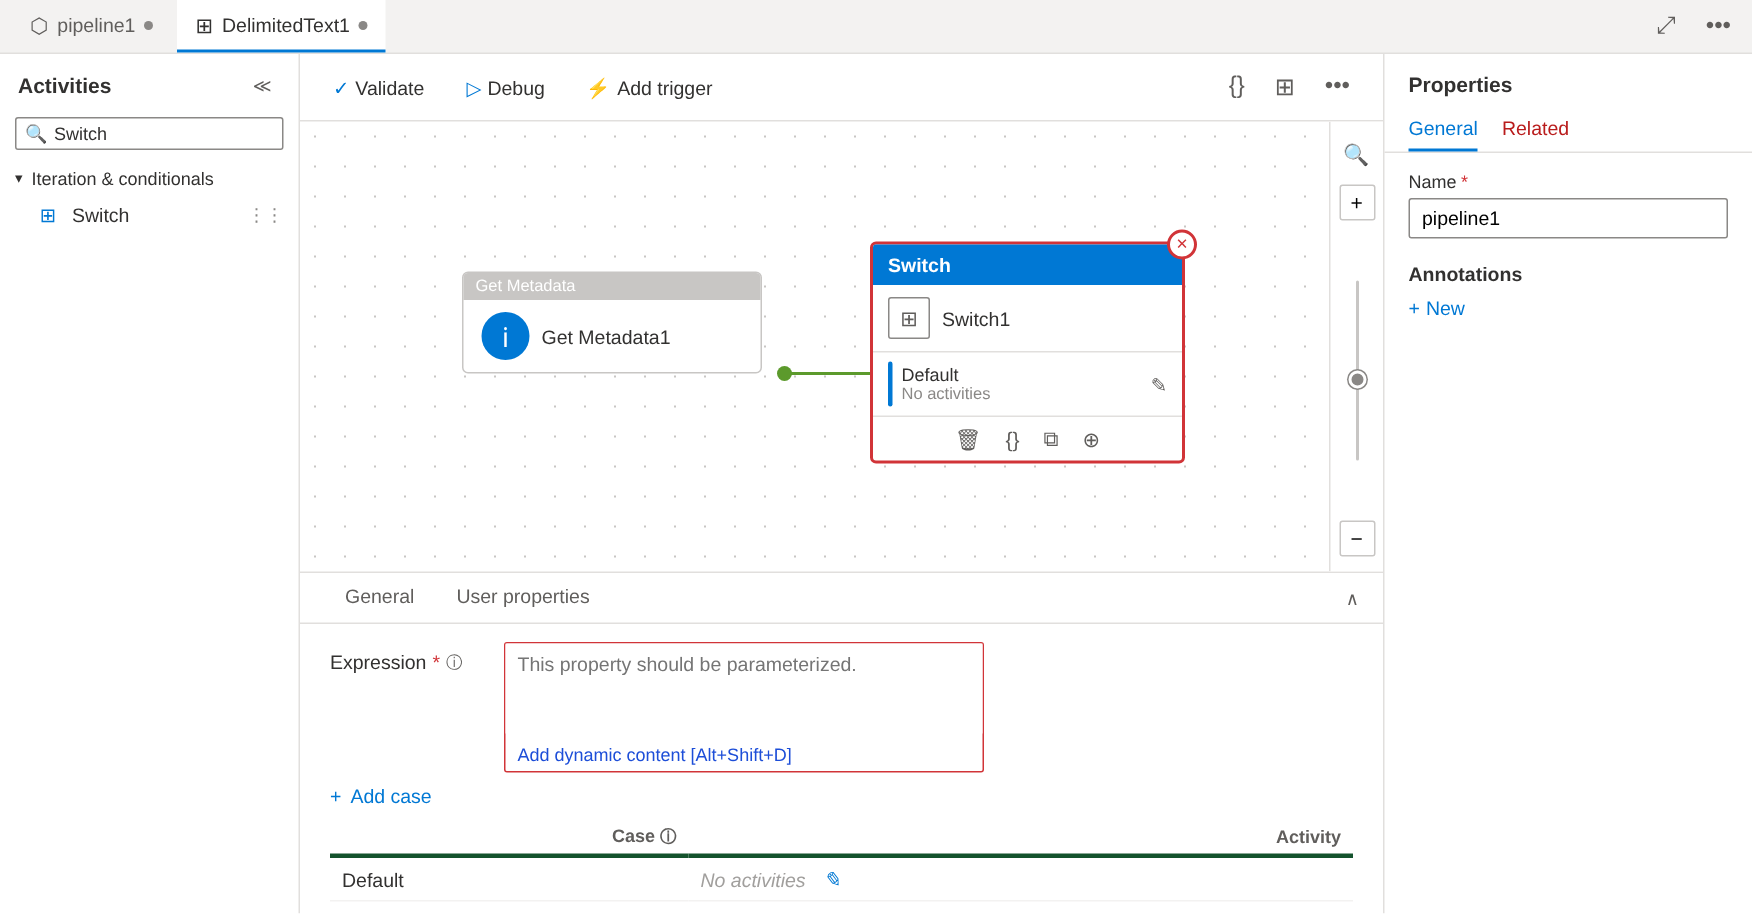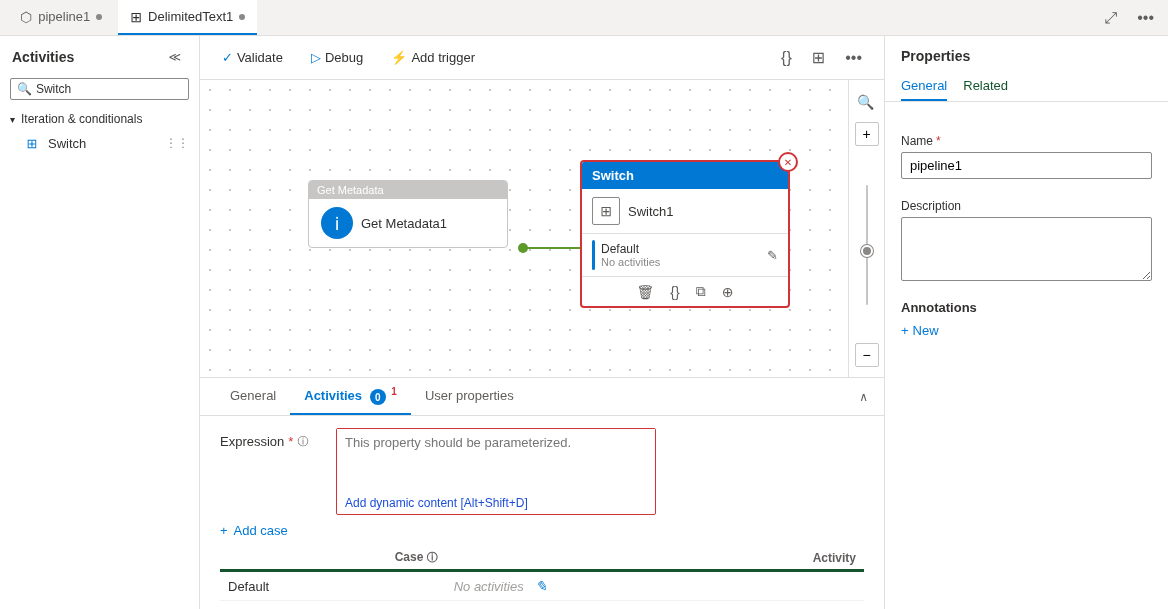--- a/index.html
+++ b/index.html
@@ -240,37 +240,37 @@
     }
     .case-table td {
       padding: 6px 8px; font-size: 13px; border-bottom: 1px solid #f3f2f1;
     }
     .case-table td.no-activities { color: #a19f9d; font-style: italic; }
     .case-table .edit-icon { color: #0078d4; cursor: pointer; font-size: 14px; }
     .info-icon { color: #605e5c; font-size: 11px; cursor: pointer; }
 
     
     .properties-panel {
-      width: 284px; border-left: 1px solid #e1dfdd;
+      width: 246px; border-left: 1px solid #e1dfdd;
       background: #fff; display: flex; flex-direction: column;
     }
     .props-header {
       padding: 12px 16px 0 16px; font-size: 14px; font-weight: 600;
     }
     .props-tabs {
       display: flex; padding: 0 16px; gap: 16px; border-bottom: 1px solid #e1dfdd;
       margin-top: 8px;
     }
     .props-tab {
       padding: 6px 0; font-size: 13px; cursor: pointer;
-      border-bottom: 2px solid transparent; color: #14532d;
+      border-bottom: 2px solid transparent; color: #b91c1c;
     }
     .props-tab.active { color: #0078d4; border-bottom: 2px solid #0078d4; }
     .props-body { padding: 12px 16px; flex: 1; }
-    .prop-field { margin-bottom: 16px; margin-top: 20px; }
+    .prop-field { margin-bottom: 16px; }
     .prop-label {
       font-size: 12px; color: #323130; margin-bottom: 4px;
       display: flex; align-items: center; gap: 3px;
     }
     .prop-label .required { color: #d13438; }
     .prop-input {
       width: 100%; border: 1px solid #8a8886; border-radius: 2px;
       padding: 5px 8px; font-size: 13px; outline: none;
     }
     .prop-textarea {
@@ -413,25 +413,20 @@
           </div>
         </div>
         <button class="zoom-btn">−</button>
       </div>
     </div>
 
     <div class="bottom-panel">
       <div class="bottom-tabs">
         <div class="bottom-tab">
           <span>General</span>
-        </div>
-        <div class="bottom-tab active">
-          <span>Activities</span>
-          <span class="bottom-tab-badge">0</span>
-          <sup class="bottom-tab-sup">1</sup>
         </div>
         <div class="bottom-tab">
           <span>User properties</span>
         </div>
         <span class="collapse-btn">∧</span>
       </div>
       <div class="bottom-content">
         <div class="expression-row">
           <div class="expression-label">
             <span>Expression</span>
@@ -482,26 +477,20 @@
       </div>
     </div>
     <div class="props-body">
       <div class="prop-field">
         <div class="prop-label">
           <span>Name</span>
           <span class="required">*</span>
         </div>
         <input class="prop-input" type="text" value="pipeline1" style="">
       </div>
-      <div class="prop-field">
-        <div class="prop-label">
-          <span>Description</span>
-        </div>
-        <textarea class="prop-textarea" style=""></textarea>
-      </div>
       <div class="annotations-section">
         <div class="annotations-label">Annotations</div>
         <button class="new-annotation-btn">
           <span>+</span>
           <span>New</span>
         </button>
       </div>
     </div>
   </div>
 </div>

